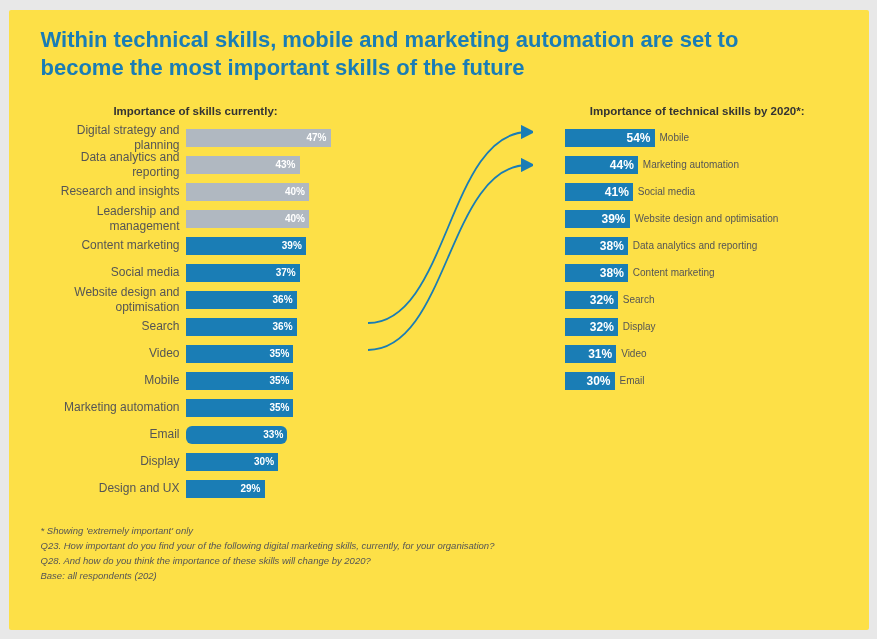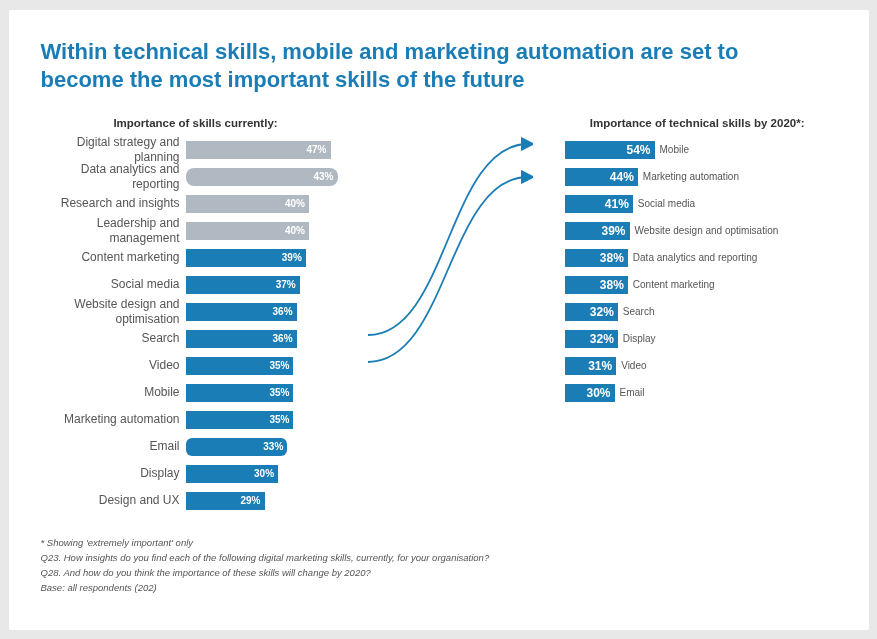--- a/index.html
+++ b/index.html
@@ -5,25 +5,25 @@
     * { box-sizing: border-box; margin: 0; padding: 0; }
     body {
       font-family: Arial, sans-serif;
       background: #e8e8e8;
       display: flex;
       justify-content: center;
       align-items: center;
       min-height: 100vh;
     }
     .card {
-      background: #ffffff;
+      background: #fde047;
       width: 860px;
       min-height: 620px;
       border-radius: 2px;
-      padding: 28px 32px 20px 32px;
+      padding: 16px 32px 20px 32px;
       position: relative;
     }
     .title {
       color: #1a7db5;
       font-size: 22px;
       font-weight: bold;
       line-height: 1.3;
       margin-bottom: 22px;
       max-width: 700px;
     }
@@ -149,21 +149,21 @@
       <div id="left-rows">
           <div class="left-row">
             <div class="left-label">Digital strategy and planning</div>
             <div class="left-bar-wrap">
               <div class="left-bar bar-gray" style="width: 145px;">47%</div>
             </div>
           </div>
           <div class="left-row">
             <div class="left-label">Data analytics and reporting</div>
             <div class="left-bar-wrap">
-              <div class="left-bar bar-gray" style="width: 152px; border-radius: 8px;">43%</div>
+              <div class="left-bar bar-gray" style="width: 114px;">43%</div>
             </div>
           </div>
           <div class="left-row">
             <div class="left-label">Research and insights</div>
             <div class="left-bar-wrap">
               <div class="left-bar bar-gray" style="width: 123.404px;">40%</div>
             </div>
           </div>
           <div class="left-row">
             <div class="left-label">Leadership and management</div>
@@ -292,17 +292,17 @@
             <div class="right-bar bar-blue" style="width: 50px;">30%</div>
             <div class="right-label">Email</div>
           </div>
         </div>
     </div>
 
   </div>
 
   <div class="footnote" id="footnote-area">
       <div>* Showing 'extremely important' only</div>
-      <div>Q23. How insights do you find each of the following digital marketing skills, currently, for your organisation?</div>
+      <div>Q23. How important do you find your of the following digital marketing skills, currently, for your organisation?</div>
       <div>Q28. And how do you think the importance of these skills will change by 2020?</div>
       <div>Base: all respondents (202)</div>
     </div>
 </div>
 
 </body></html>

